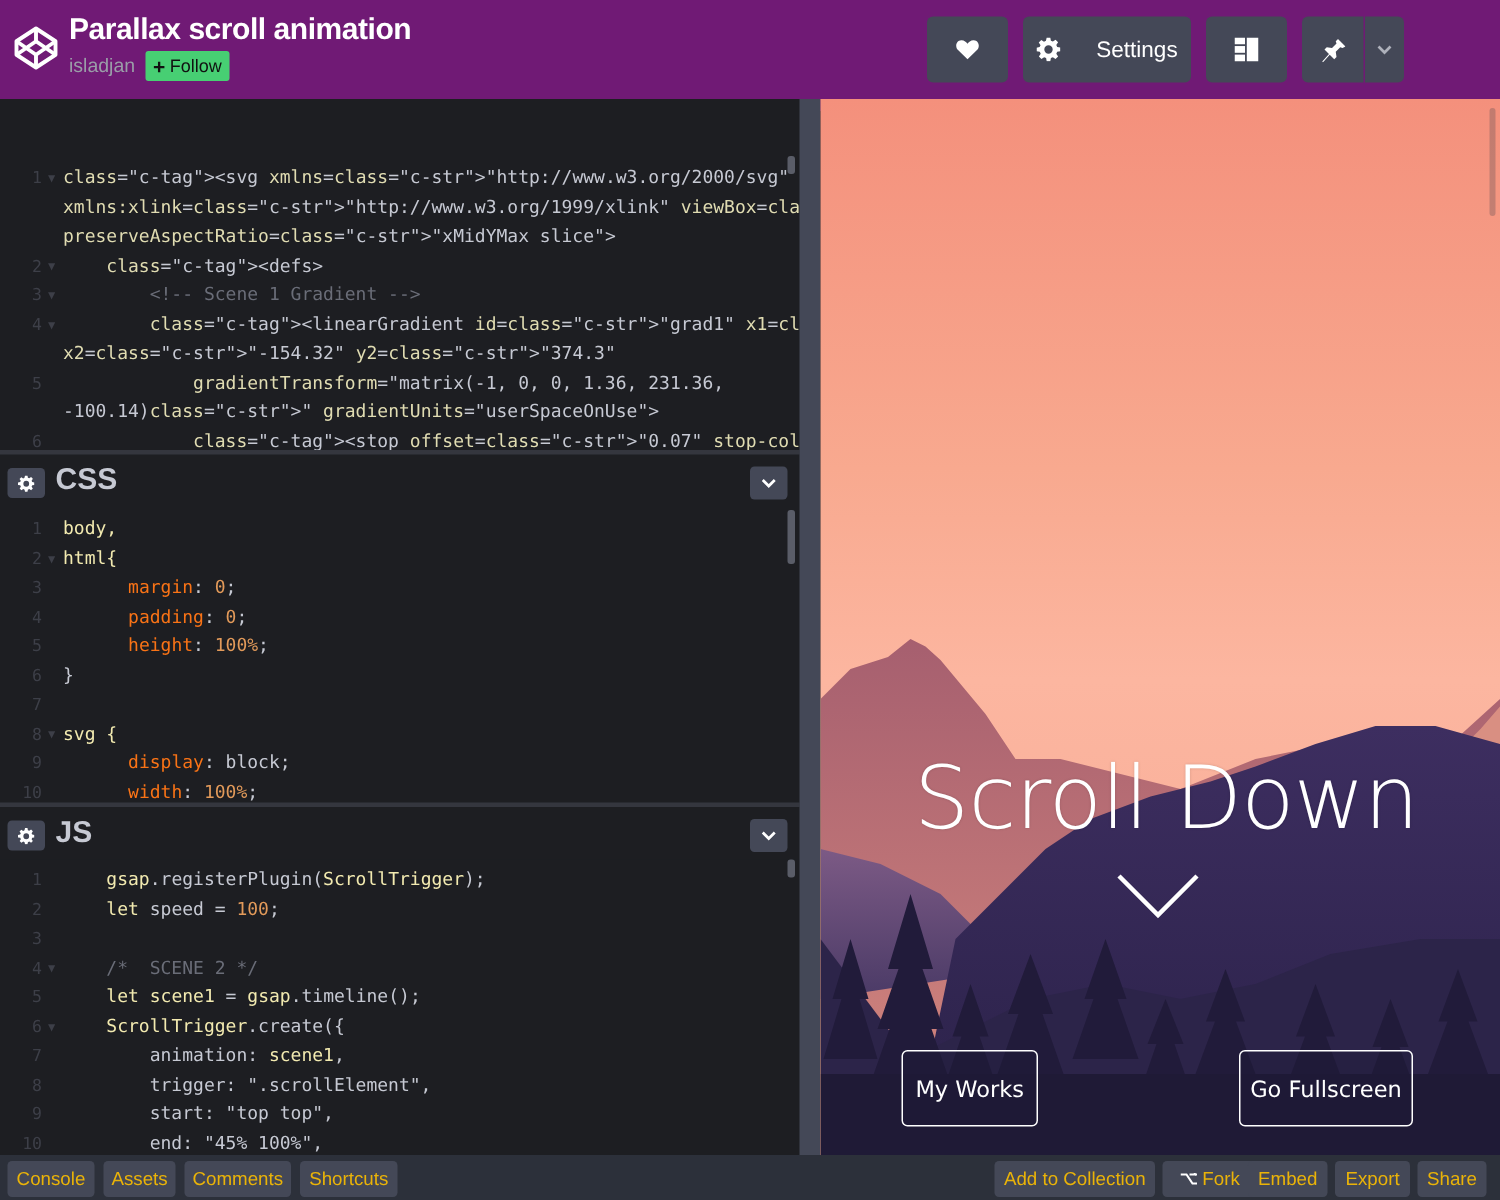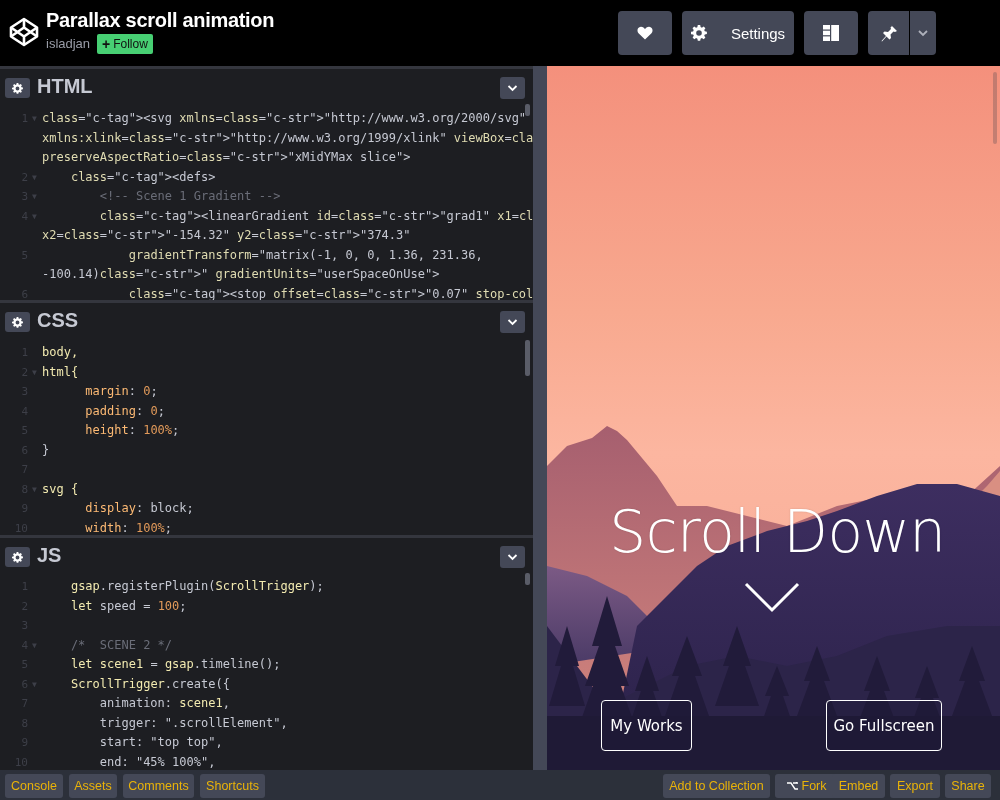--- a/index.html
+++ b/index.html
@@ -1,19 +1,19 @@
 <!DOCTYPE html>
 <html><head>
 <meta charset="utf-8">
 <style>
   * { box-sizing: border-box; margin: 0; padding: 0; }
   html, body { width: 1000px; height: 800px; overflow: hidden; background: #131417; font-family: "Liberation Sans", sans-serif; }
 
   
-  .header { position: absolute; left: 0; top: 0; width: 1000px; height: 74px; background: #000000; }
+  .header { position: absolute; left: 0; top: 0; width: 1000px; height: 74px; background: #701a75; }
   .logo { position: absolute; left: 8px; top: 16px; width: 32px; height: 32px; }
   .title { position: absolute; left: 46px; top: 9px; color: #fff; font-size: 20px; font-weight: bold; letter-spacing: -0.3px; }
   .author { position: absolute; left: 46px; top: 36px; color: #9a9da8; font-size: 13px; }
   .follow-btn { position: absolute; left: 97px; top: 34px; height: 20px; padding: 0 5px; background: #47cf73; color: #111; font-size: 12px; border-radius: 2px; display: flex; align-items: center; gap: 3px; }
   .hbtn { position: absolute; top: 11px; height: 44px; background: #444857; border-radius: 4px; display: flex; align-items: center; justify-content: center; color: #fff; font-size: 15px; }
   .hbtn svg { fill: #fff; }
   .like-btn { left: 618px; width: 54px; }
   .settings-btn { left: 682px; width: 112px; gap: 24px; }
   .layout-btn { left: 804px; width: 54px; }
   .pin-btn { left: 868px; width: 41px; border-radius: 4px 0 0 4px; }
@@ -25,21 +25,21 @@
   .editor-head { position: relative; height: 38px; background: #1d1e22; border-top: 3px solid #34363e; }
   .ed-gear { position: absolute; left: 5px; top: 9px; width: 25px; height: 20px; background: #444857; border-radius: 3px; display: flex; align-items: center; justify-content: center; }
   .ed-title { position: absolute; left: 37px; top: 6px; color: #c6c9d3; font-size: 20px; font-weight: bold; }
   .ed-collapse { position: absolute; right: 8px; top: 8px; width: 25px; height: 22px; background: #444857; border-radius: 3px; display: flex; align-items: center; justify-content: center; }
   .code { position: absolute; left: 0; top: 38px; right: 0; bottom: 0; background: #1d1e22; overflow: hidden; font-family: "DejaVu Sans Mono", monospace; font-size: 12px; }
   .line { height: 19.5px; line-height: 19.5px; white-space: pre; color: #c6c9d3; position: relative; }
   .ln { position: absolute; left: 0; width: 28px; text-align: right; color: #3d3f48; font-size: 11px; }
   .fold { position: absolute; left: 32px; color: #3d3f48; font-size: 8px; }
   .txt { position: absolute; left: 42px; }
   .scroll-v { position: absolute; right: 3px; width: 5px; background: #5a5d68; border-radius: 2px; } .c-attr { color: #e0dcb2; } .c-cmt { color: #6a6d78; }
-  .c-sel { color: #f2eab0; } .c-prop { color: #fdba74; } .c-num { color: #e29a5a; } .c-kw { color: #f2eab0; }
+  .c-sel { color: #f2eab0; } .c-prop { color: #f97316; } .c-num { color: #e29a5a; } .c-kw { color: #f2eab0; }
 
   .resizer { position: absolute; left: 533px; top: 66px; width: 14px; height: 704px; background: #444857; }
 
   
   .preview { position: absolute; left: 547px; top: 66px; width: 453px; height: 704px; overflow: hidden; background: linear-gradient(180deg, #f4907c 0%, #f8a98f 35%, #fcb6a0 55%, #f5a893 100%); }
   .scroll-text { position: absolute; left: 4px; width: 453px; top: 432px; text-align: center; color: #fff; font-family: "DejaVu Sans", sans-serif; font-size: 58px; font-weight: 300; letter-spacing: -0.5px; text-shadow: 0 0 2px rgba(0,0,0,0.15); }
   .chev { position: absolute; left: 197px; top: 516px; }
   .pbtn { position: absolute; top: 634px; height: 51px; border: 1.5px solid #fff; border-radius: 4px; color: #fff; font-size: 15px; display: flex; align-items: center; justify-content: center; background: rgba(30,25,55,0.35); font-family: "DejaVu Sans", sans-serif; }
   .works-btn { left: 54px; width: 91px; }
   .fs-btn { left: 279px; width: 116px; }
@@ -92,33 +92,20 @@
   </div>
   <div class="hbtn pin-drop-btn">
     <svg width="10" height="7" viewBox="0 0 10 7">
         <path d="M1 1 L5 5 L9 1" fill="none" stroke="#aeb1bb" stroke-width="1.8"></path>
       </svg>
   </div>
 </div>
 
 <div class="editors">
   <div class="editor" id="ed-html" style="top:0;height:234px;">
-    <div class="editor-head">
-      <div class="ed-gear">
-          <svg width="11" height="11" viewBox="0 0 16 16" fill="#fff">
-            <path d="M6.8 0h2.4l.4 2.1 1.3.6 1.8-1.2 1.7 1.7-1.2 1.8.6 1.3 2.1.4v2.4l-2.1.4-.6 1.3 1.2 1.8-1.7 1.7-1.8-1.2-1.3.6-.4 2.1H6.8l-.4-2.1-1.3-.6-1.8 1.2-1.7-1.7 1.2-1.8-.6-1.3L0 9.2V6.8l2.1-.4.6-1.3-1.2-1.8 1.7-1.7 1.8 1.2 1.3-.6zM8 5.2A2.8 2.8 0 1 0 8 10.8 2.8 2.8 0 0 0 8 5.2z"></path>
-          </svg>
-        </div>
-      <div class="ed-title">HTML</div>
-      <div class="ed-collapse">
-          <svg width="11" height="7" viewBox="0 0 10 7">
-            <path d="M1 1 L5 5 L9 1" fill="none" stroke="#fff" stroke-width="1.8"></path>
-          </svg>
-        </div>
-    </div>
     <div class="code" style="padding-top:5px;">
         <div class="line"><span class="ln">1</span><span class="fold">▼</span><span class="txt"><span <span="" class="c-attr">class</span>="c-tag"&gt;&lt;svg <span class="c-attr">xmlns</span>=<span <span="" class="c-attr">class</span>="c-str"&gt;"http://www.w3.org/2000/svg"</span></div>
         <div class="line"><span class="ln"></span><span class="txt"><span class="c-attr">xmlns:xlink</span>=<span <span="" class="c-attr">class</span>="c-str"&gt;"http://www.w3.org/1999/xlink" <span class="c-attr">viewBox</span>=<span <span="" class="c-attr">class</span>="c-str"&gt;"0 0 750 500"</span></div>
         <div class="line"><span class="ln"></span><span class="txt"><span class="c-attr">preserveAspectRatio</span>=<span <span="" class="c-attr">class</span>="c-str"&gt;"xMidYMax slice"&gt;</span></div>
         <div class="line"><span class="ln">2</span><span class="fold">▼</span><span class="txt">    <span <span="" class="c-attr">class</span>="c-tag"&gt;&lt;defs&gt;</span></div>
         <div class="line"><span class="ln">3</span><span class="fold">▼</span><span class="txt"><span class="c-cmt">        &lt;!-- Scene 1 Gradient --&gt;</span></span></div>
         <div class="line"><span class="ln">4</span><span class="fold">▼</span><span class="txt">        <span <span="" class="c-attr">class</span>="c-tag"&gt;&lt;linearGradient <span class="c-attr">id</span>=<span <span="" class="c-attr">class</span>="c-str"&gt;"grad1" <span class="c-attr">x1</span>=<span <span="" class="c-attr">class</span>="c-str"&gt;"-154.32" =="c-str"&gt;"263.27"</span></div>
         <div class="line"><span class="ln"></span><span class="txt"><span class="c-attr">x2</span>=<span <span="" class="c-attr">class</span>="c-str"&gt;"-154.32" <span class="c-attr">y2</span>=<span <span="" class="c-attr">class</span>="c-str"&gt;"374.3"</span></div>
         <div class="line"><span class="ln">5</span><span class="txt">            <span class="c-attr">gradientTransform</span>="matrix(-1, 0, 0, 1.36, 231.36,</span></div>
         <div class="line"><span class="ln"></span><span class="txt">-100.14)<span <span="" class="c-attr">class</span>="c-str"&gt;" <span class="c-attr">gradientUnits</span>="userSpaceOnUse"&gt;</span></div>

